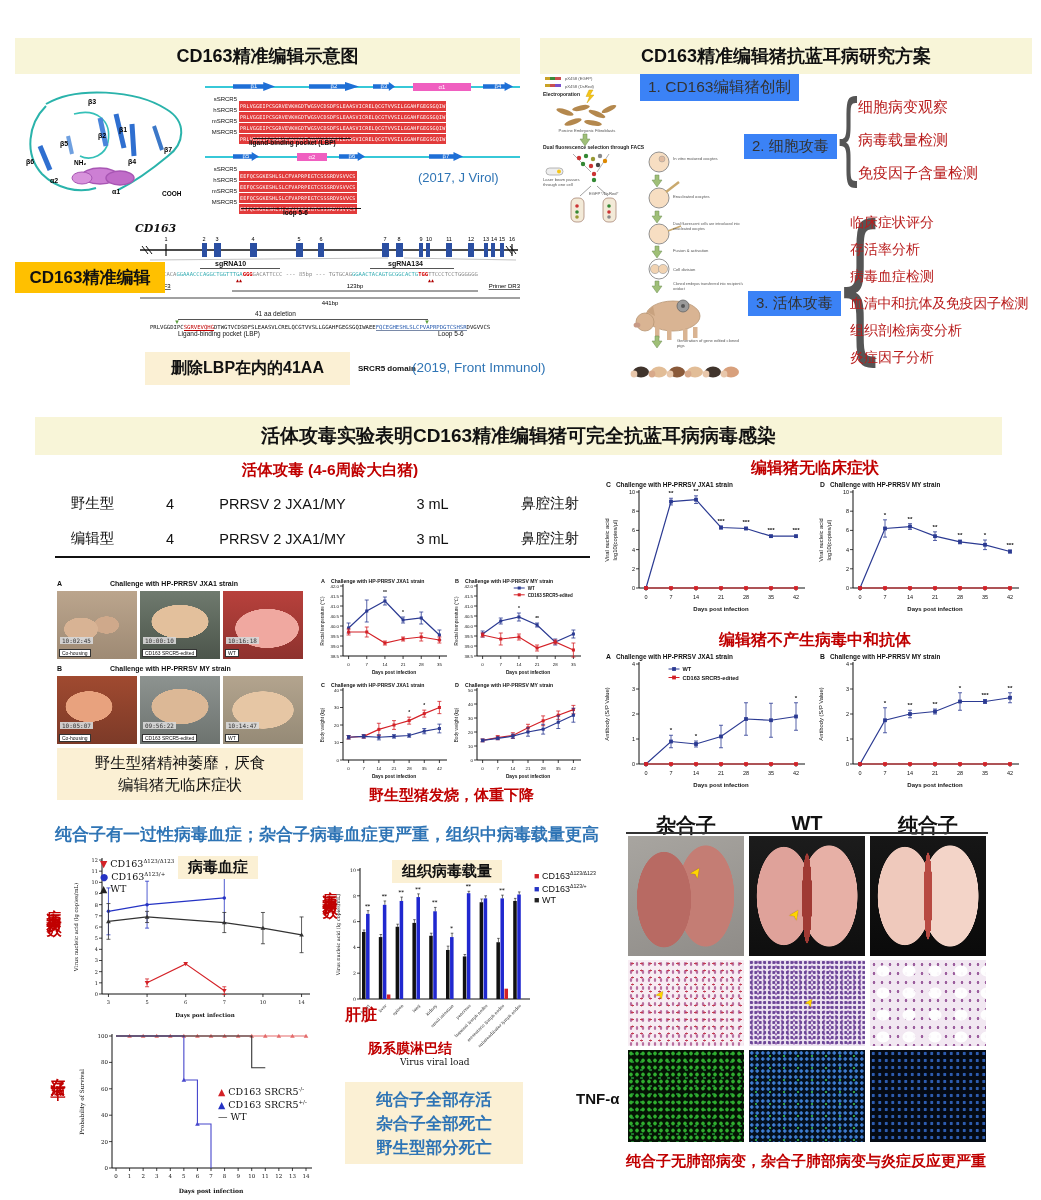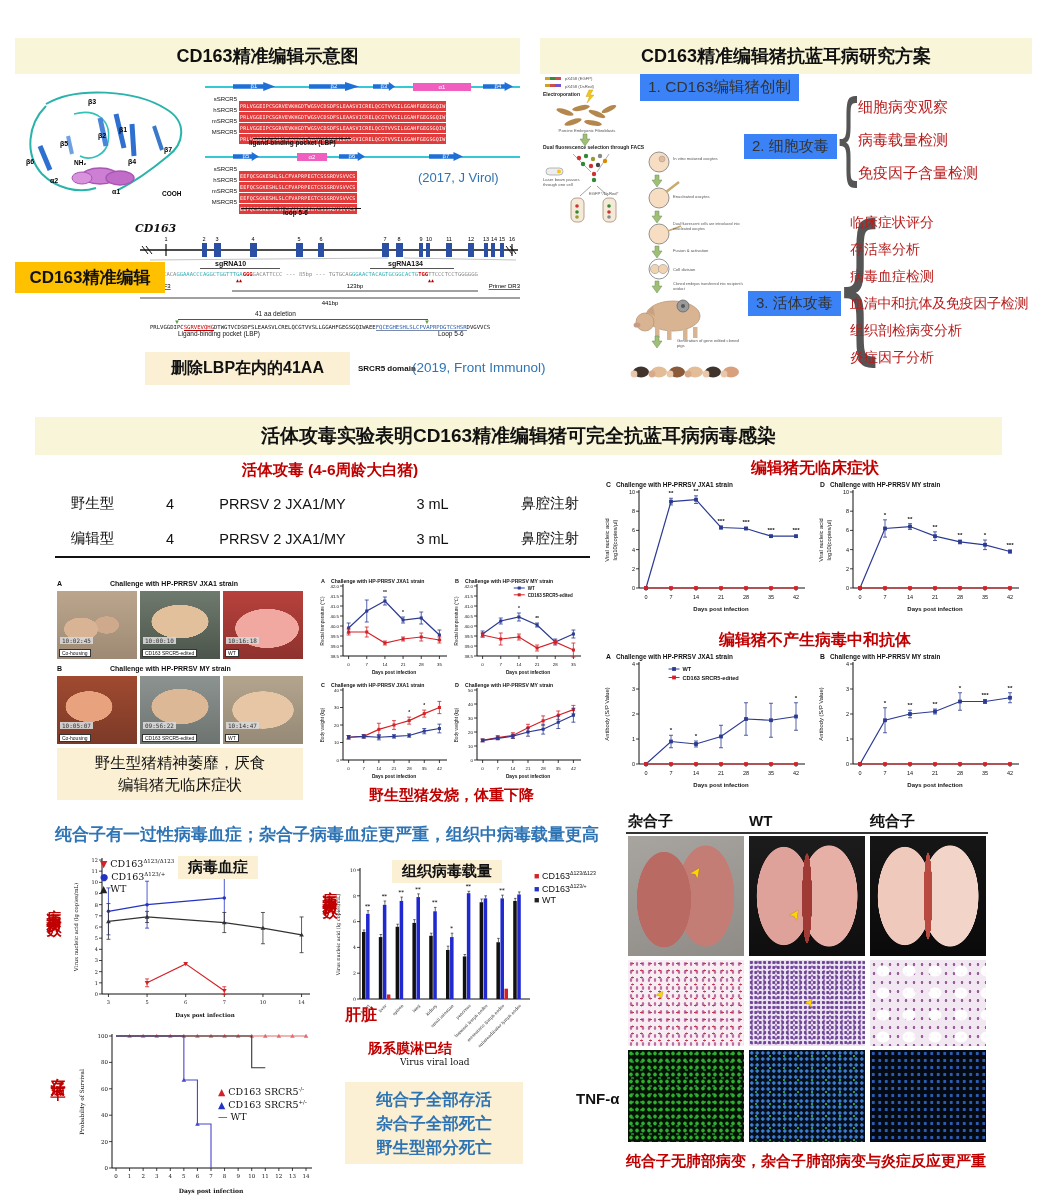--- a/index.html
+++ b/index.html
@@ -66,21 +66,21 @@
 .h3{background:radial-gradient(rgba(255,255,255,.95) 6px,rgba(0,0,0,0) 7px),radial-gradient(#9c5f9e 1.1px,rgba(0,0,0,0) 1.6px),#f2e8f2;background-size:26px 22px,8px 9px}
 .fl1{background:radial-gradient(#2fae2f 1.4px,rgba(0,0,0,0) 2px),radial-gradient(#1d7a2c 1.1px,rgba(0,0,0,0) 1.7px),#041404;background-size:6px 7px,9px 8px}
 .fl2{background:radial-gradient(#3f7fd6 1.3px,rgba(0,0,0,0) 1.9px),radial-gradient(#2c9a3f 1px,rgba(0,0,0,0) 1.5px),#04101e;background-size:5.5px 6px,14px 12px}
 .fl3{background:radial-gradient(#2d5cb0 1.3px,rgba(0,0,0,0) 1.9px),#040a14;background-size:6.5px 7px}
 .yarrow{position:absolute;color:#FFD400;font-size:14px;transform:rotate(-55deg);text-shadow:0 0 1px #7a5a00}
 
 .leg{position:absolute;line-height:1.3}
 .leg .row{white-space:nowrap}
 .leg sup{font-size:.58em}
 .lg-red{color:#D42127}.lg-blue{color:#2533C4}.lg-black{color:#222}
-.lunghead{position:absolute;font-weight:bold;font-size:15px;width:116px}
+.lunghead{position:absolute;font-weight:bold;font-size:20px;text-align:center;width:116px}
 svg{overflow:visible}
 </style>
 </head>
 <body>
 
 <div class="abs titlebar" style="left:15px;top:38px;width:505px">CD163精准编辑示意图</div>
 
 <svg class="abs" style="left:16px;top:84px" width="185" height="126" viewBox="0 0 185 126">
  <path d="M30,20 C60,2 120,6 150,25 C172,38 168,60 152,72 C140,82 122,96 102,106" stroke="#2AB3AB" stroke-width="2" fill="none"></path>
  <path d="M30,22 C12,40 8,70 26,90 C40,104 62,110 80,104" stroke="#2AB3AB" stroke-width="2" fill="none"></path>

